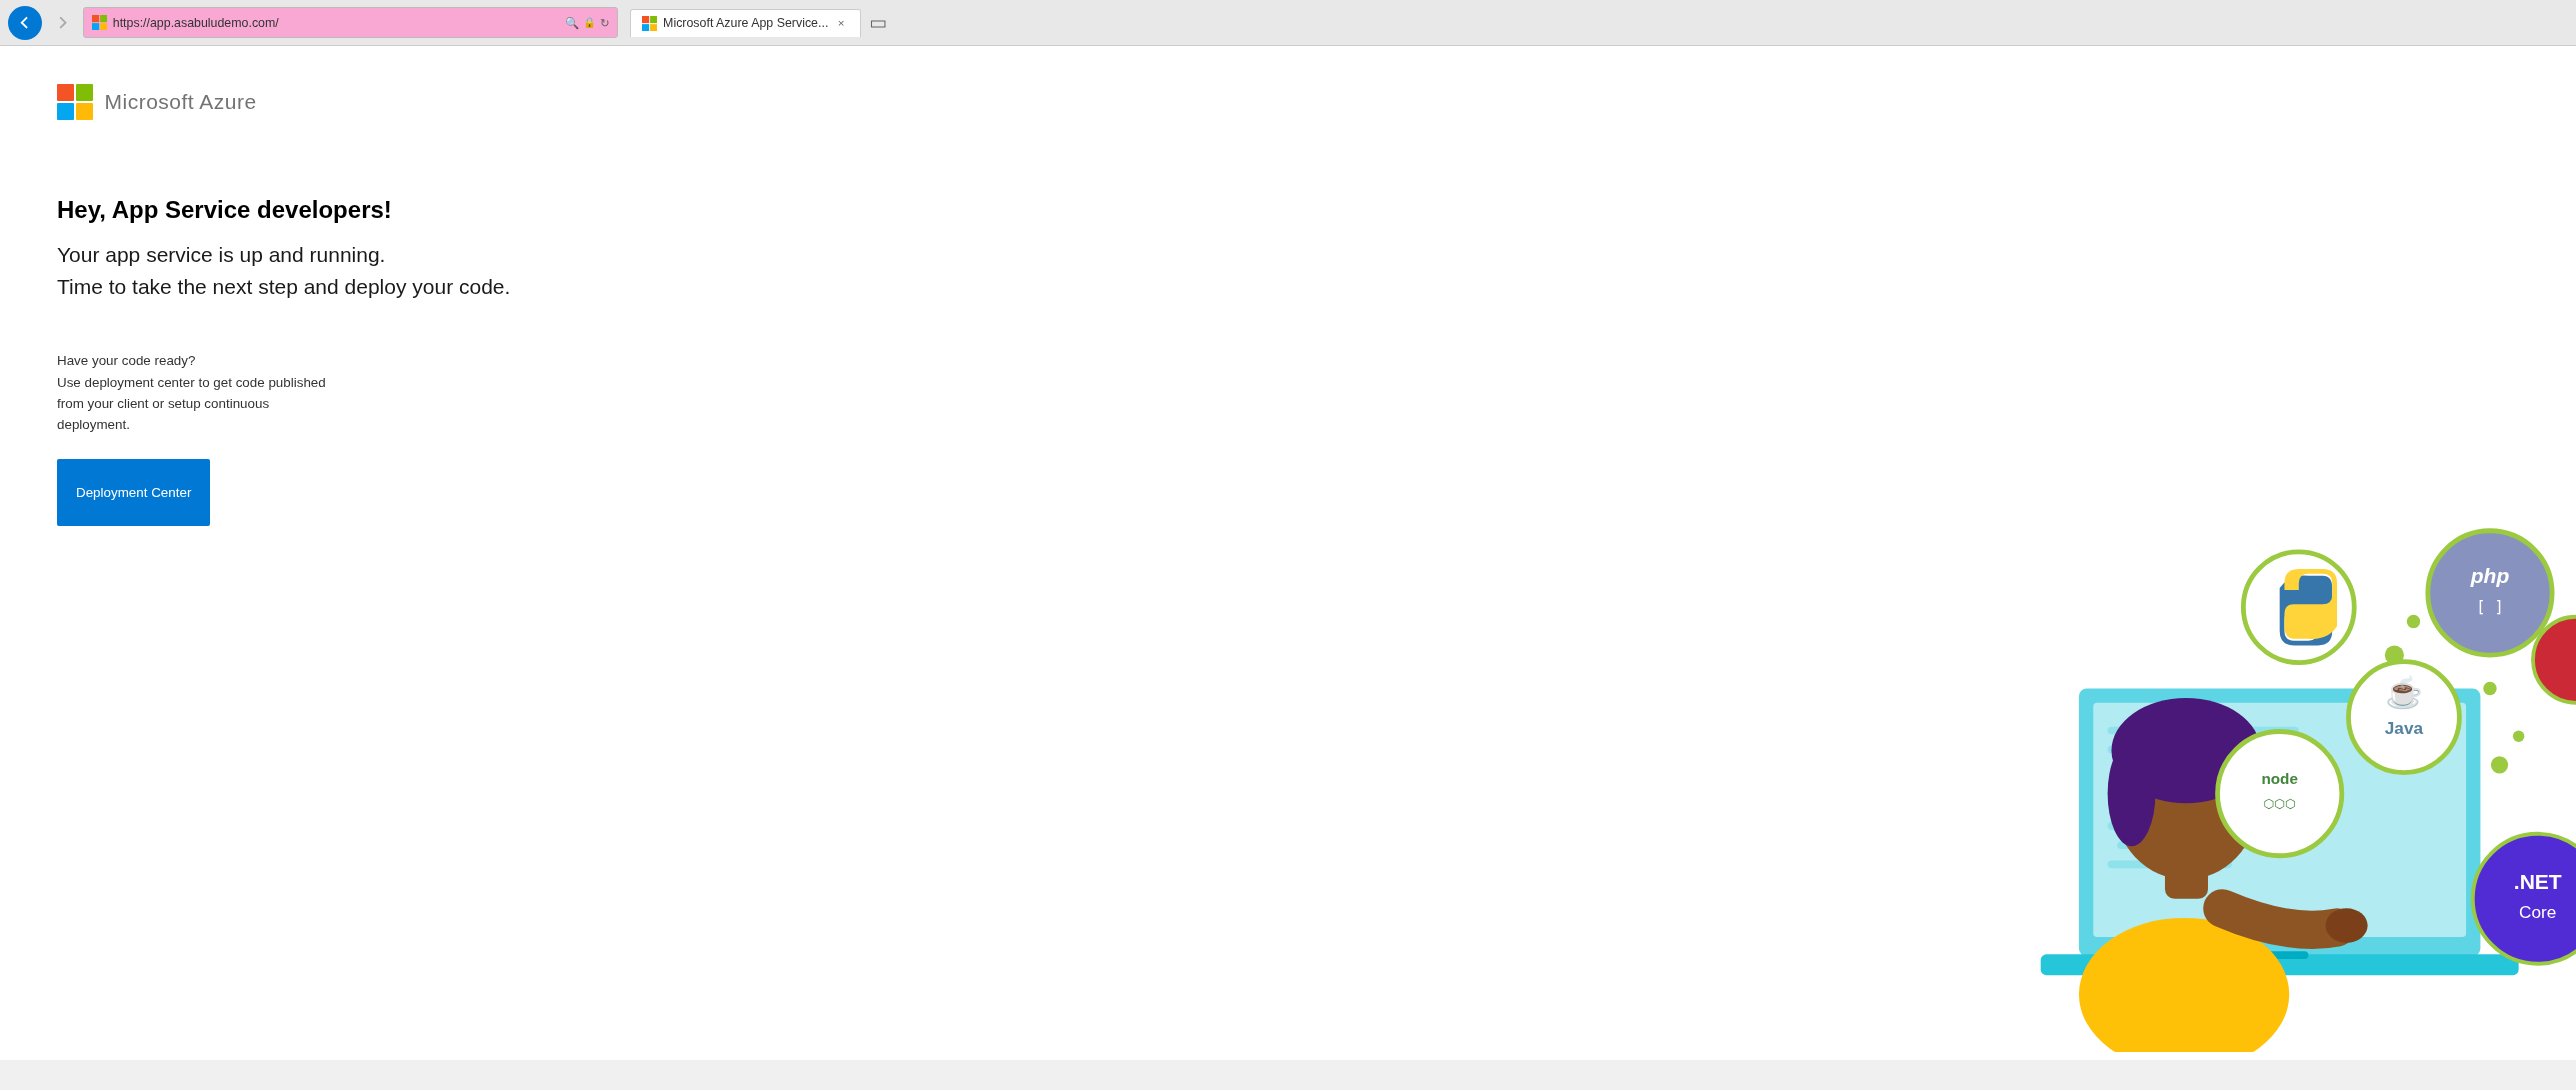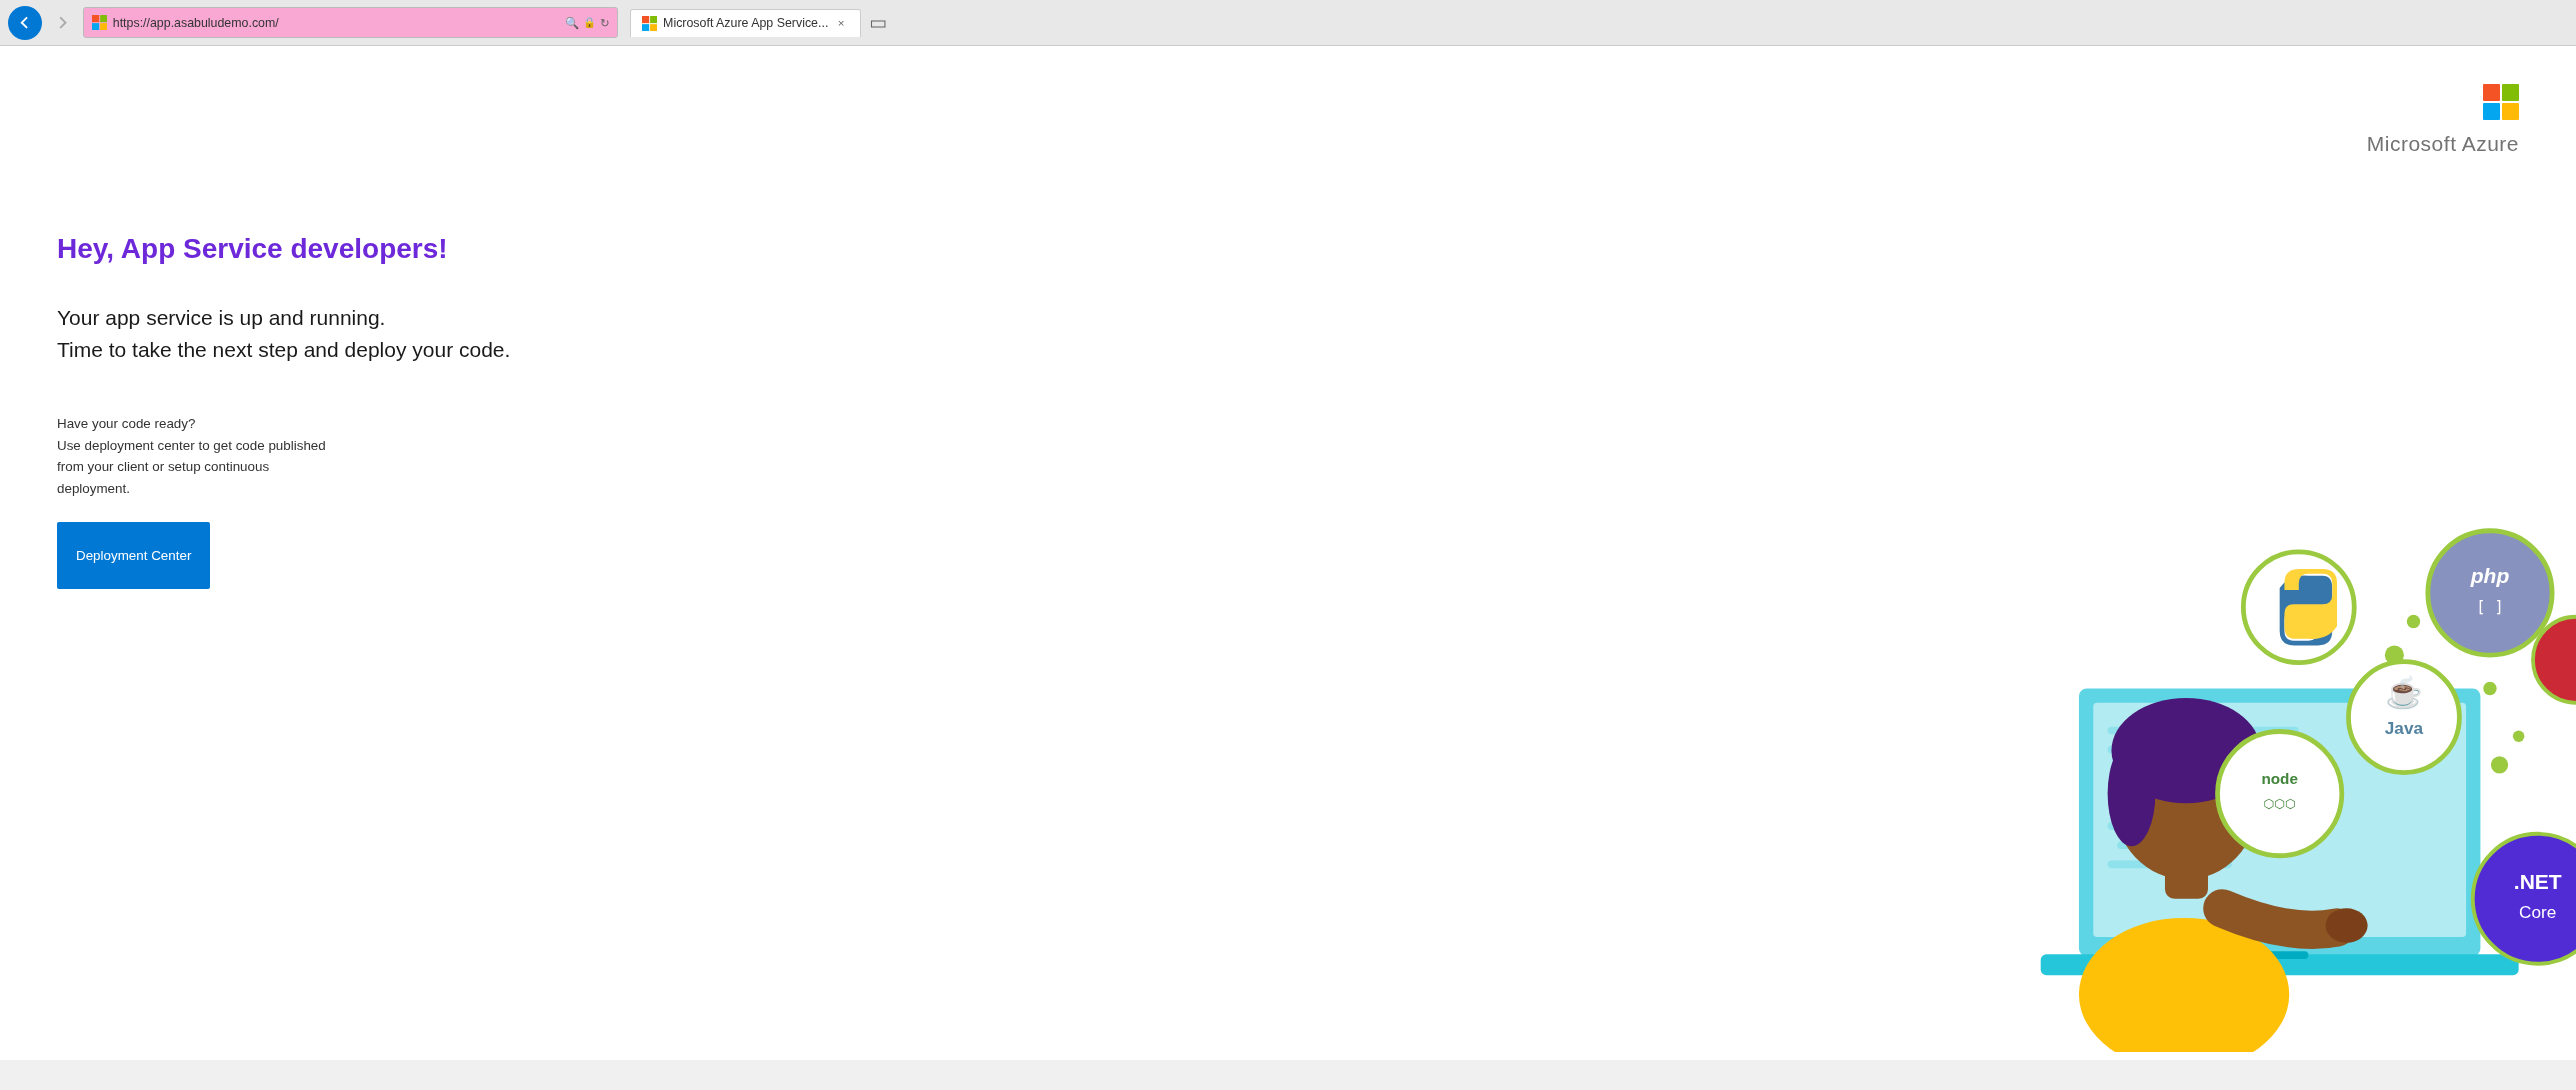--- a/index.html
+++ b/index.html
@@ -128,24 +128,23 @@
       background: white;
       min-height: calc(100vh - 76px);
       padding: 38px 57px;
       position: relative;
       overflow: hidden;
     }
 
     
     .azure-logo {
       display: flex;
-      align-items: flex-end;
+      align-items: center;
       gap: 11.5px;
       margin-bottom: 76px;
-      flex-direction: column;
     }
 
     .ms-logo-grid {
       display: grid;
       grid-template-columns: 1fr 1fr;
       grid-template-rows: 1fr 1fr;
       width: 36px;
       height: 36px;
       gap: 1.9px;
     }
@@ -168,24 +167,24 @@
       align-items: flex-start;
       gap: 38px;
     }
 
     .left-content {
       flex: 1;
       max-width: 669px;
     }
 
     .page-title {
-      font-size: 28px;
+      font-size: 24px;
       font-weight: 600;
-      color: #6d28d9;
-      margin-bottom: 37px;
+      color: #000000;
+      margin-bottom: 14px;
       line-height: 1.2;
     }
 
     .page-subtitle {
       font-size: 21px;
       color: #1a1a1a;
       margin-bottom: 48px;
       line-height: 1.5;
       font-weight: 400;
     }

